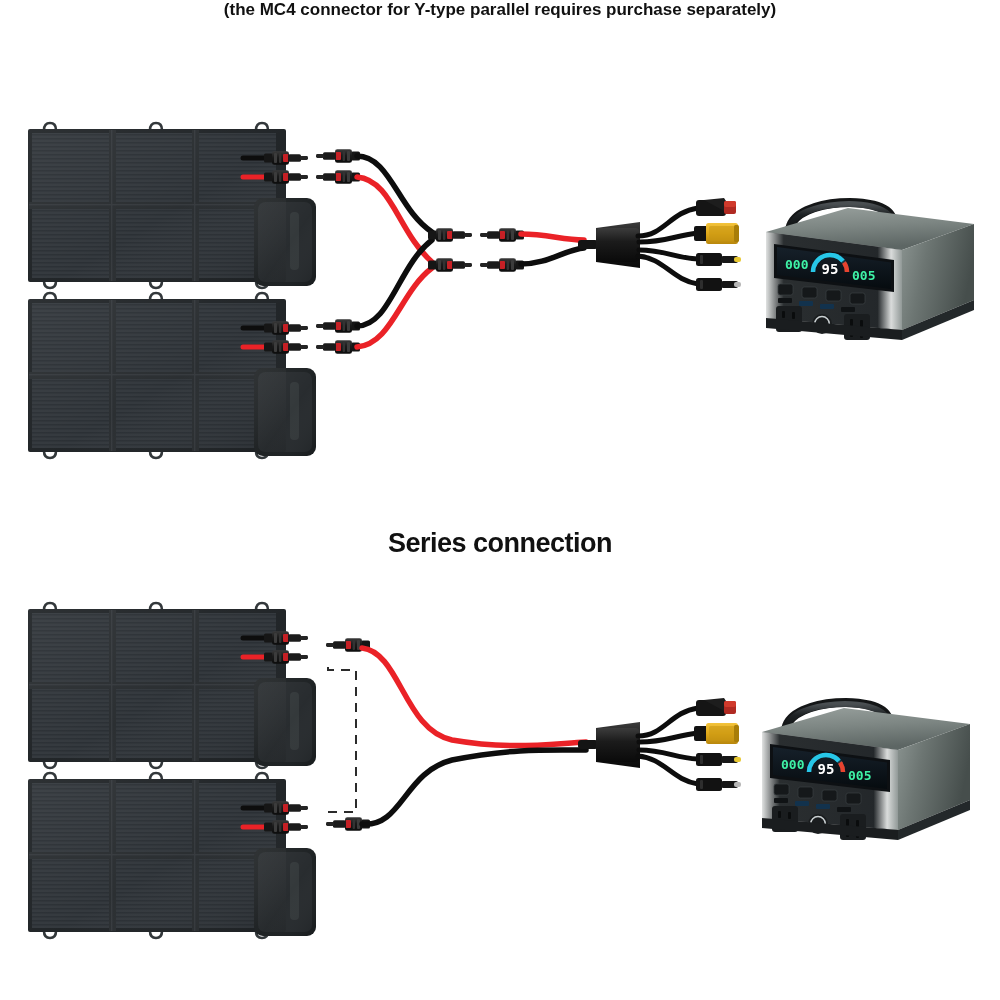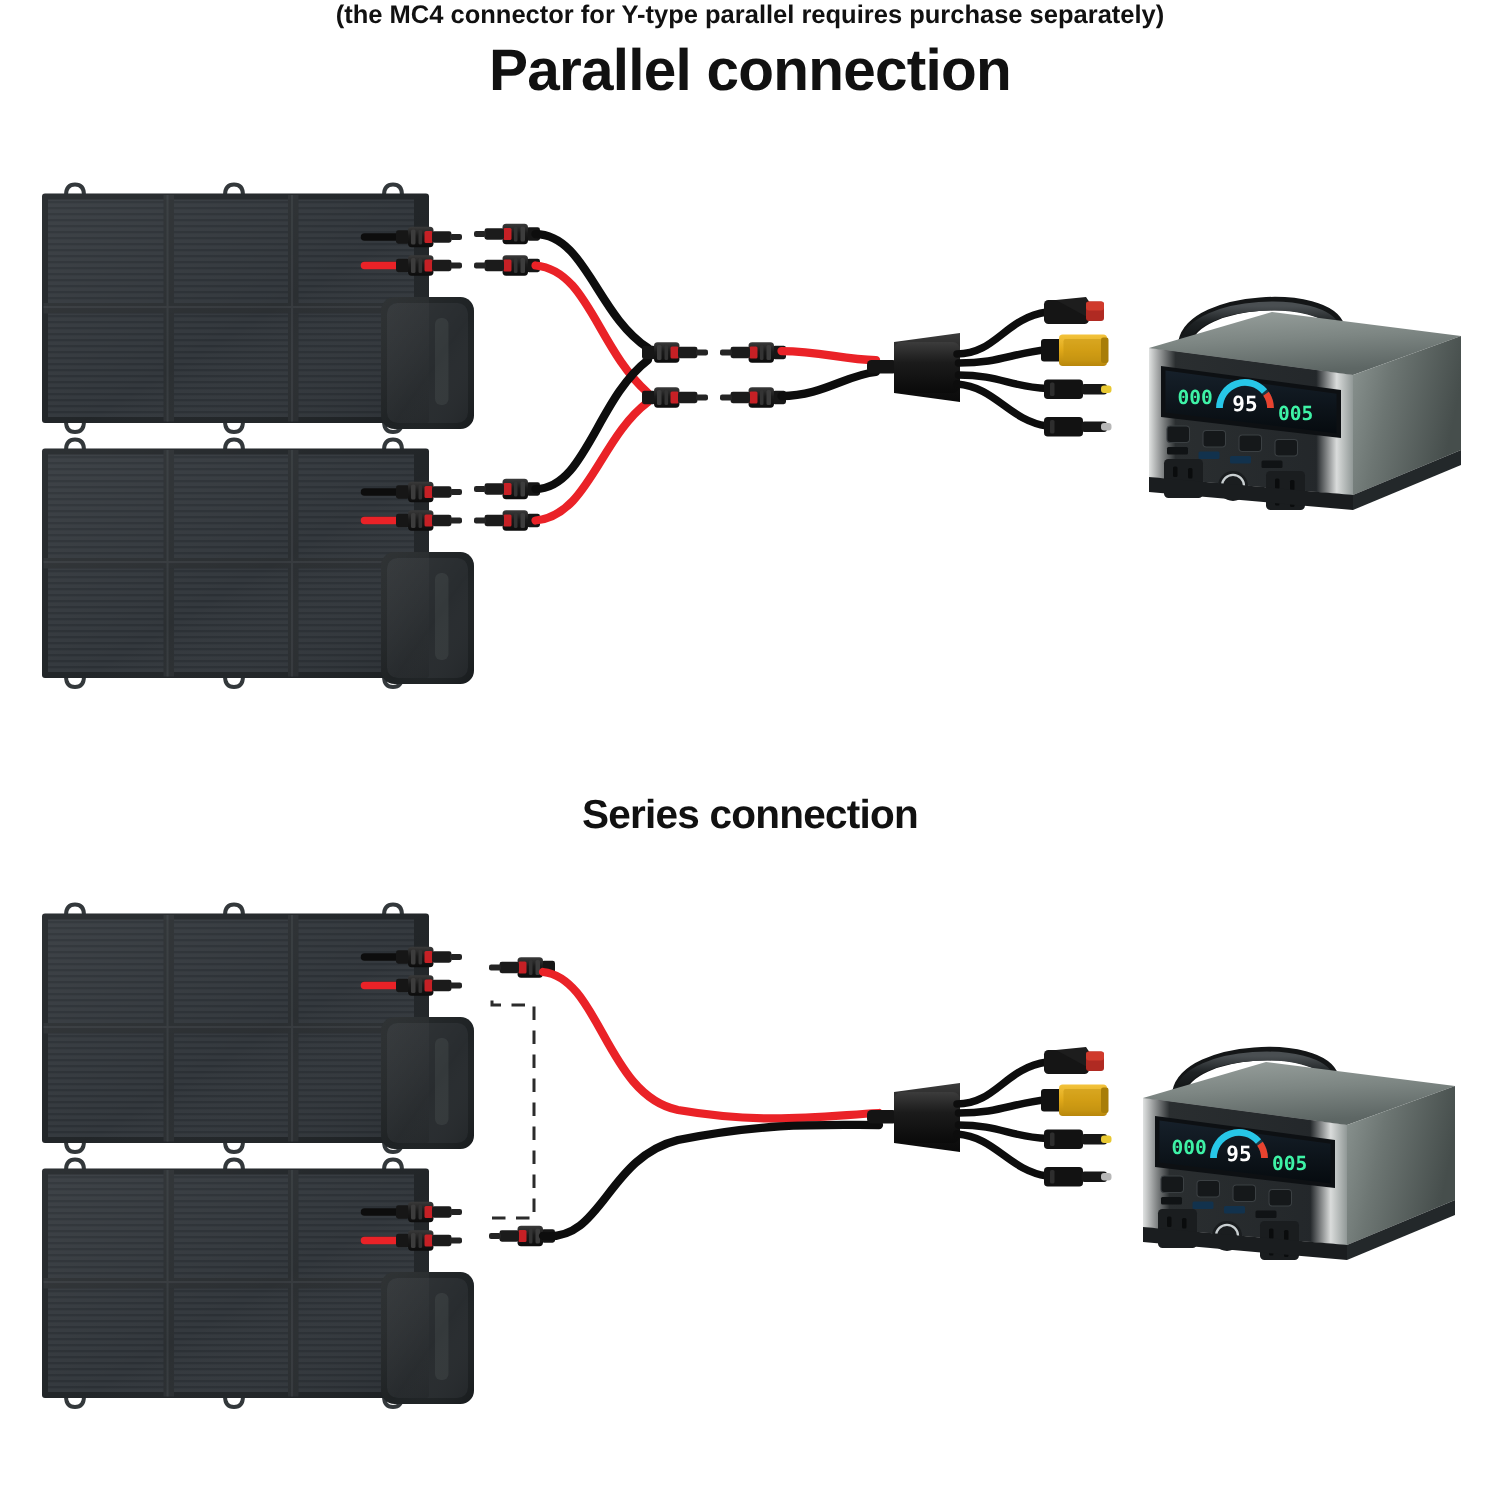--- a/index.html
+++ b/index.html
@@ -12,21 +12,20 @@
   #parallel-title{top:26px;font-size:39px;}
   #parallel-sub{top:80px;width:100%;text-align:center;font-size:17px;font-weight:600;color:#111;}
   #series-title{top:528px;font-size:27px;}
   svg{position:absolute;left:0;top:0;overflow:visible;}
 </style>
 </head>
 <body>
 
 <div class="canvas">
 
-  <div class="title" id="parallel-title">Parallel connection</div>
   <div id="parallel-sub">(the MC4 connector for Y-type parallel requires purchase separately)</div>
   <div class="title" id="series-title">Series connection</div>
 
   <svg width="1000" height="1000" viewBox="0 0 1000 1000">
     <defs>
 
       <pattern id="cellStripes" width="4" height="4" patternUnits="userSpaceOnUse">
         <rect width="4" height="4" fill="#30353a"></rect>
         <rect width="4" height="1.6" fill="#272c31"></rect>
       </pattern>

